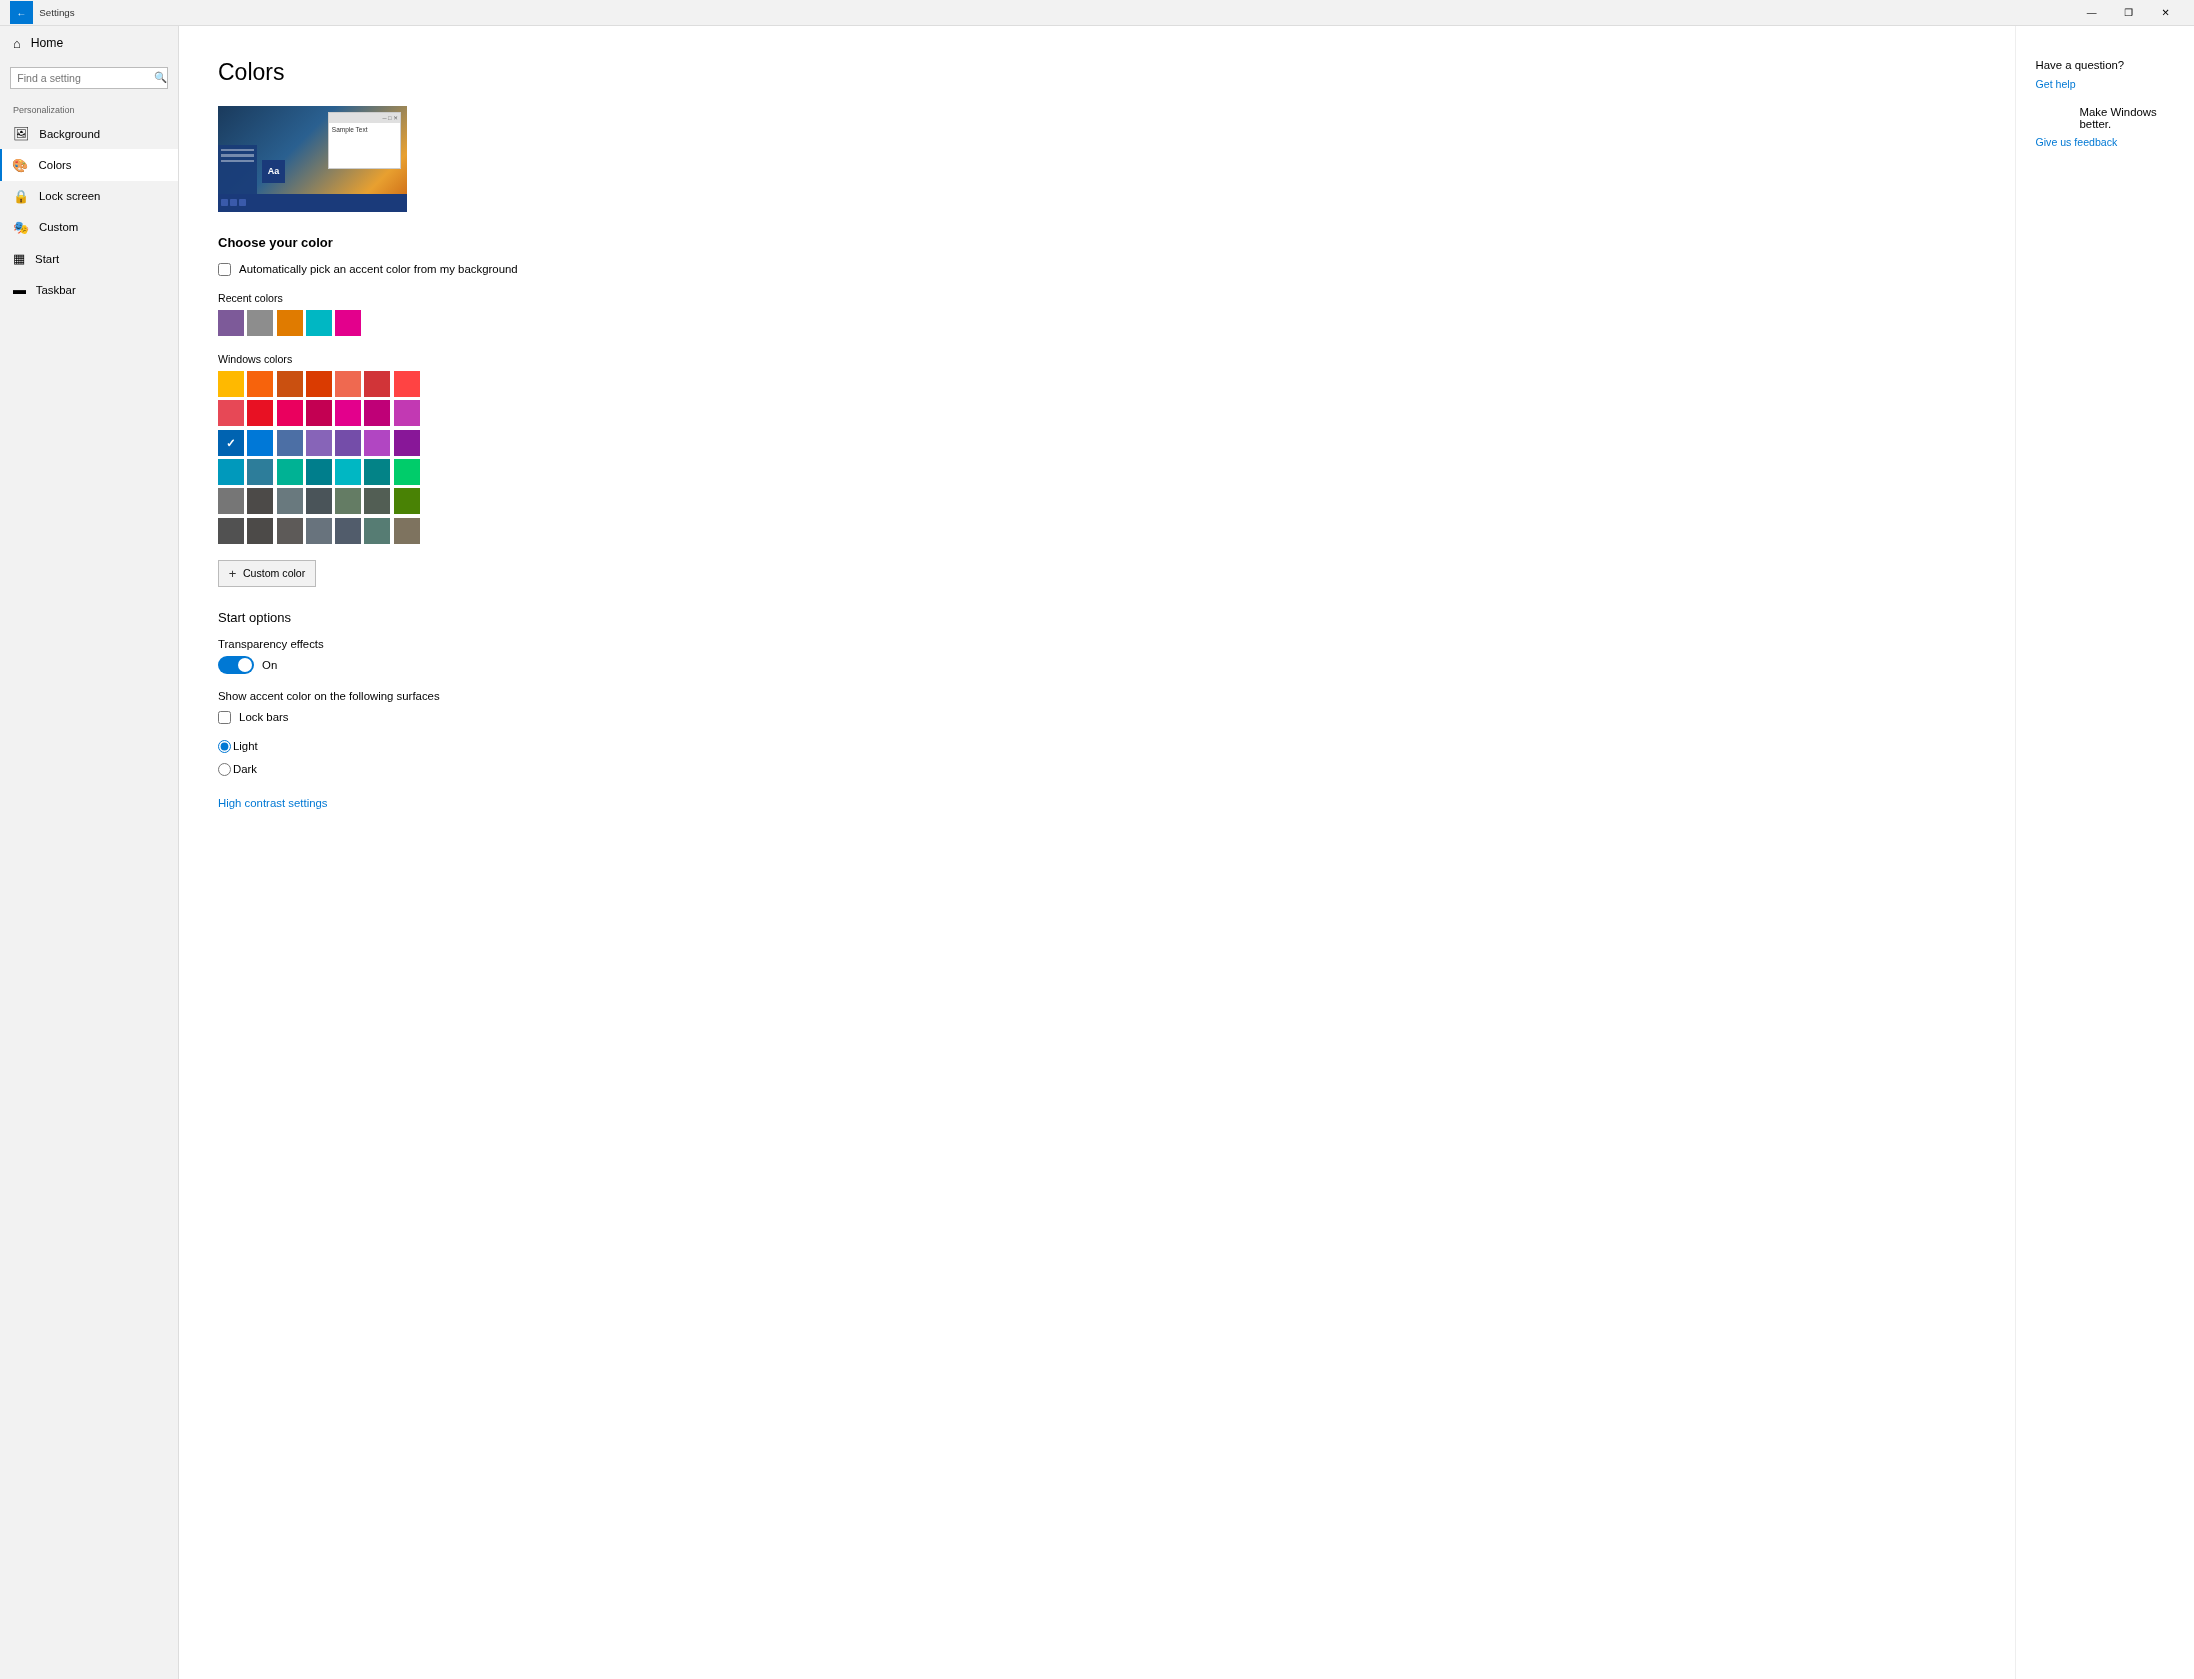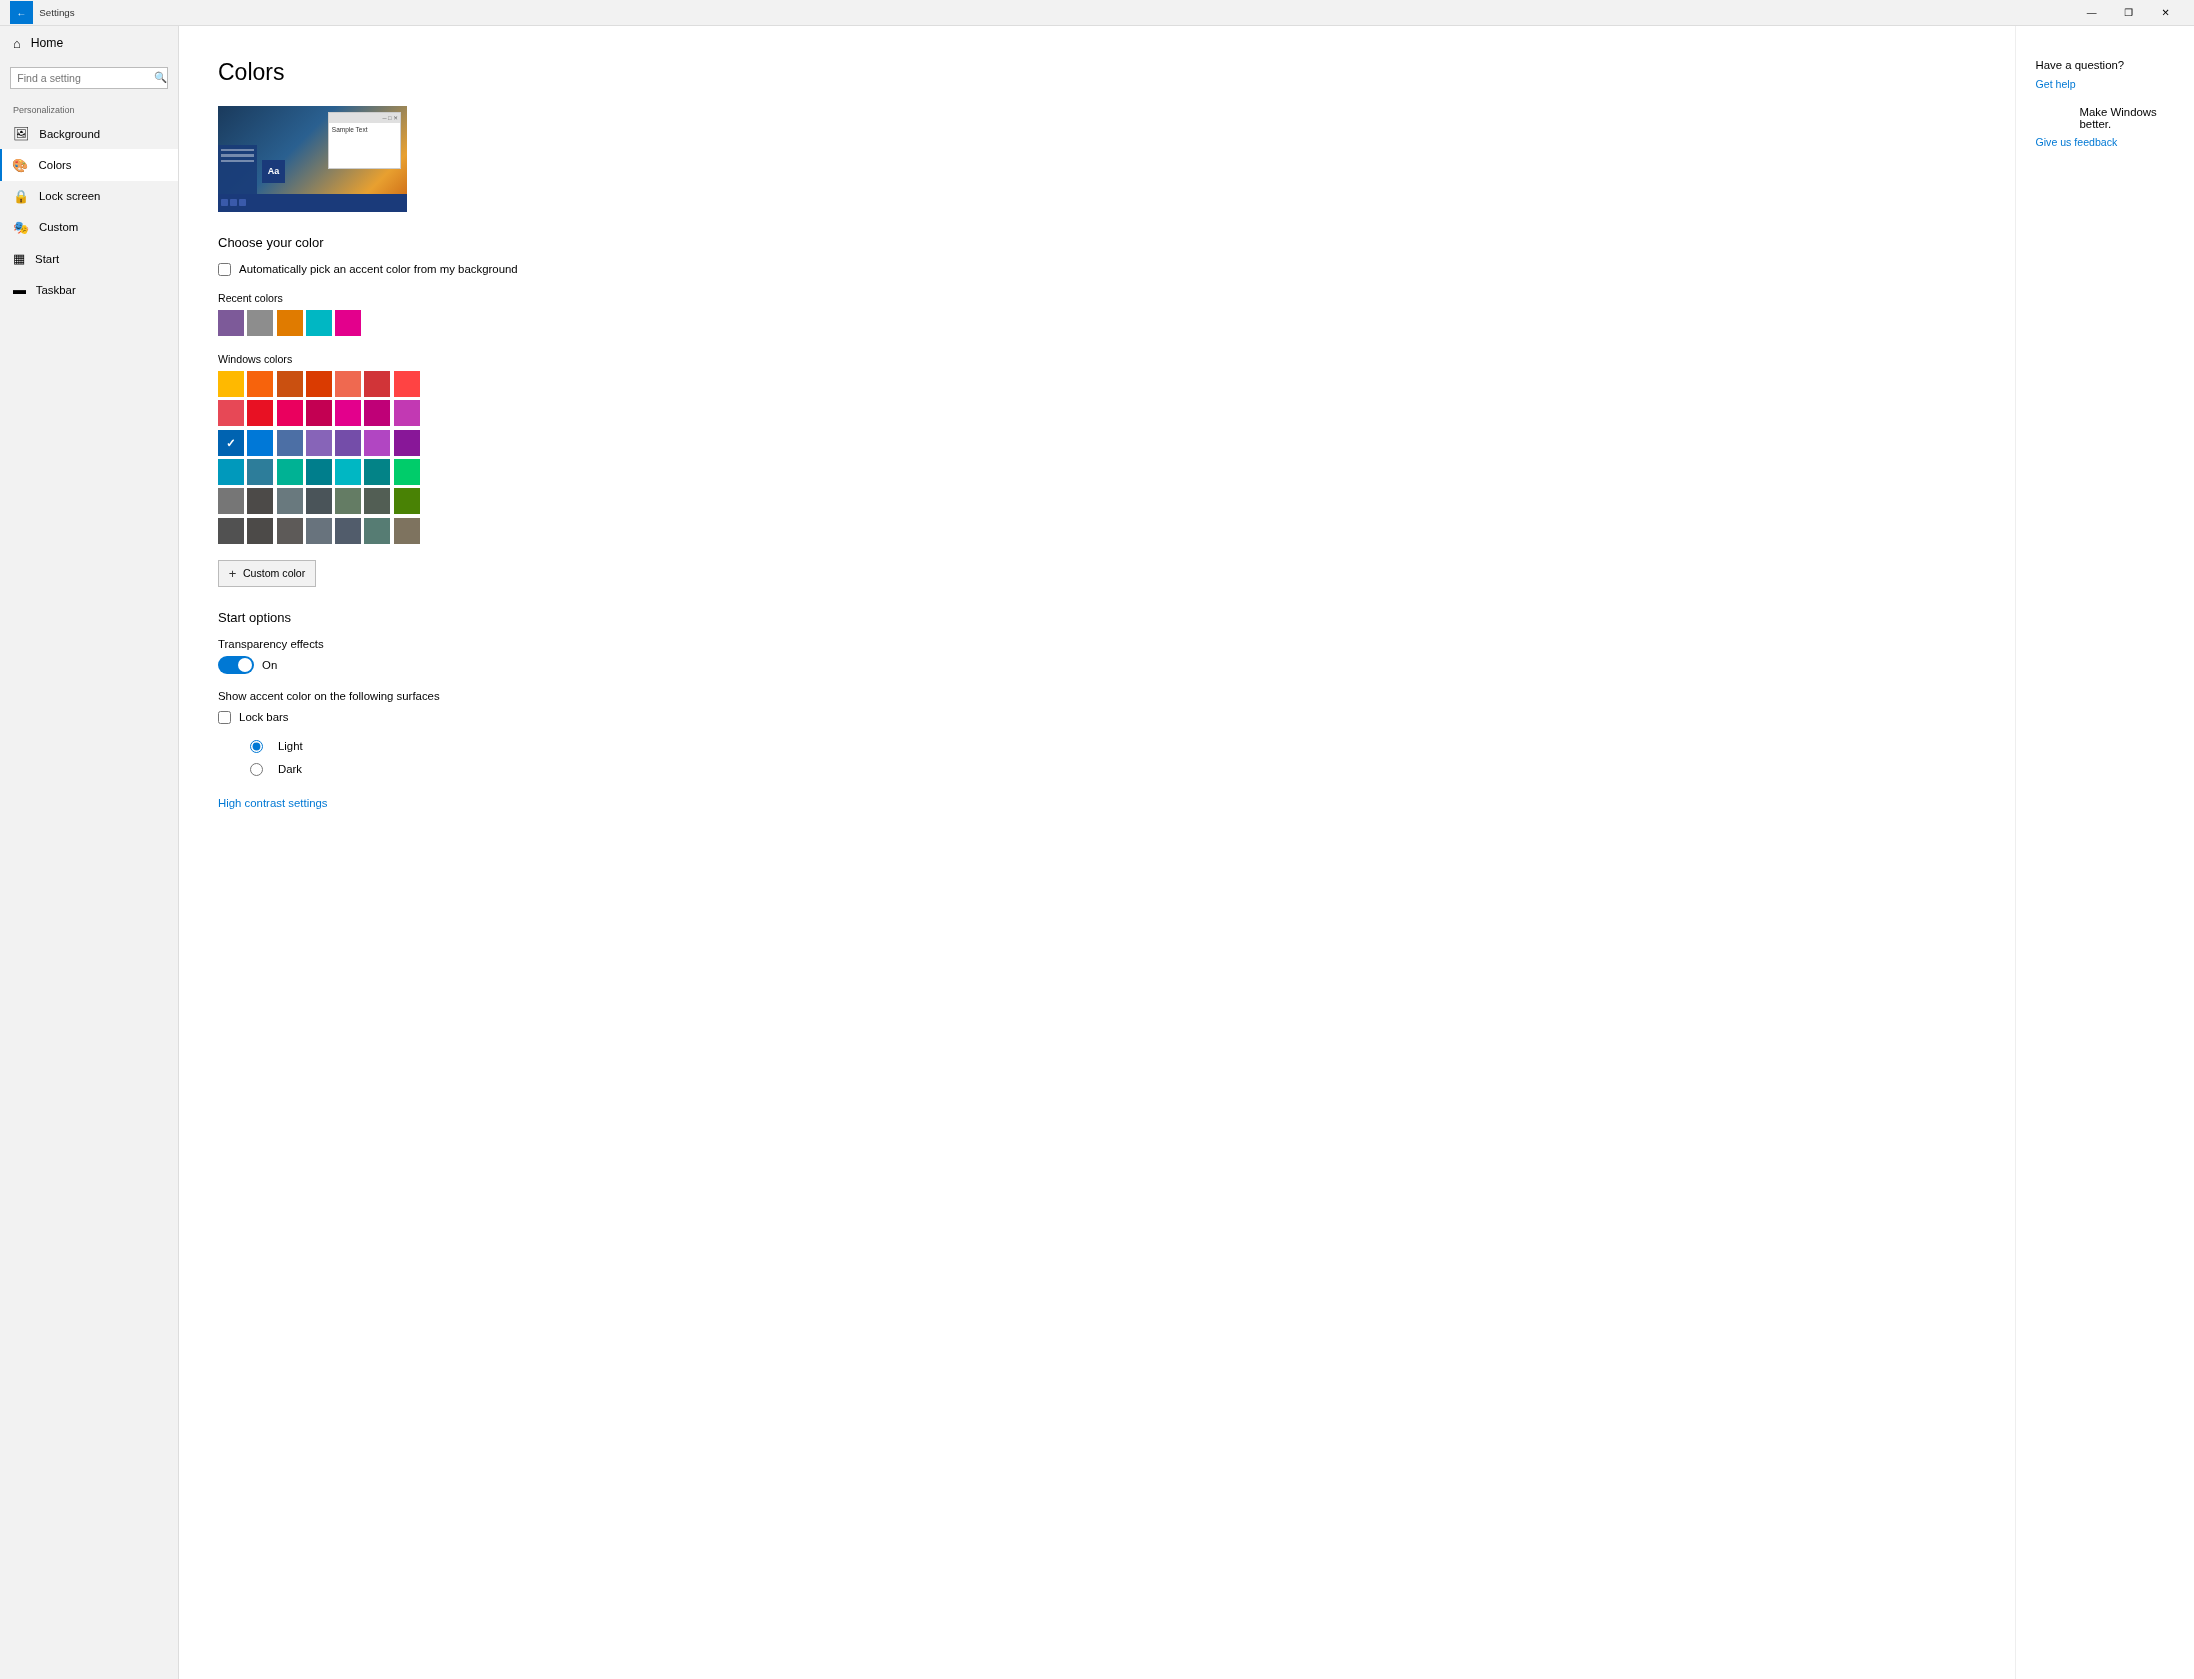--- a/index.html
+++ b/index.html
@@ -191,21 +191,21 @@
     .preview-window-titlebar span { font-size: 5.7px; color: #666; }
     .preview-window-content {
       padding: 3.3px;
       font-size: 6.5px;
       color: #333;
     }
 
     
     .section-heading {
       font-size: 13px;
-      font-weight: 400;
+      font-weight: 700;
       margin-bottom: 13px;
       color: #000;
     }
 
     
     .checkbox-row {
       display: flex;
       align-items: center;
       margin-bottom: 16.3px;
       gap: 8.1px;
@@ -302,23 +302,22 @@
     .surfaces-label {
       font-size: 11.4px;
       color: #000;
       margin-bottom: 8.1px;
     }
 
     
     .radio-row {
       display: flex;
       align-items: center;
-      gap: 15px;
+      gap: 2px;
       margin-bottom: 9.8px;
-      margin-left: 32px;
     }
     .radio-row input[type="radio"] {
       width: 13px; height: 13px;
       cursor: pointer;
       accent-color: #0078d4;
     }
     .radio-row label { font-size: 11.4px; cursor: pointer; }
 
     
     .settings-link {

